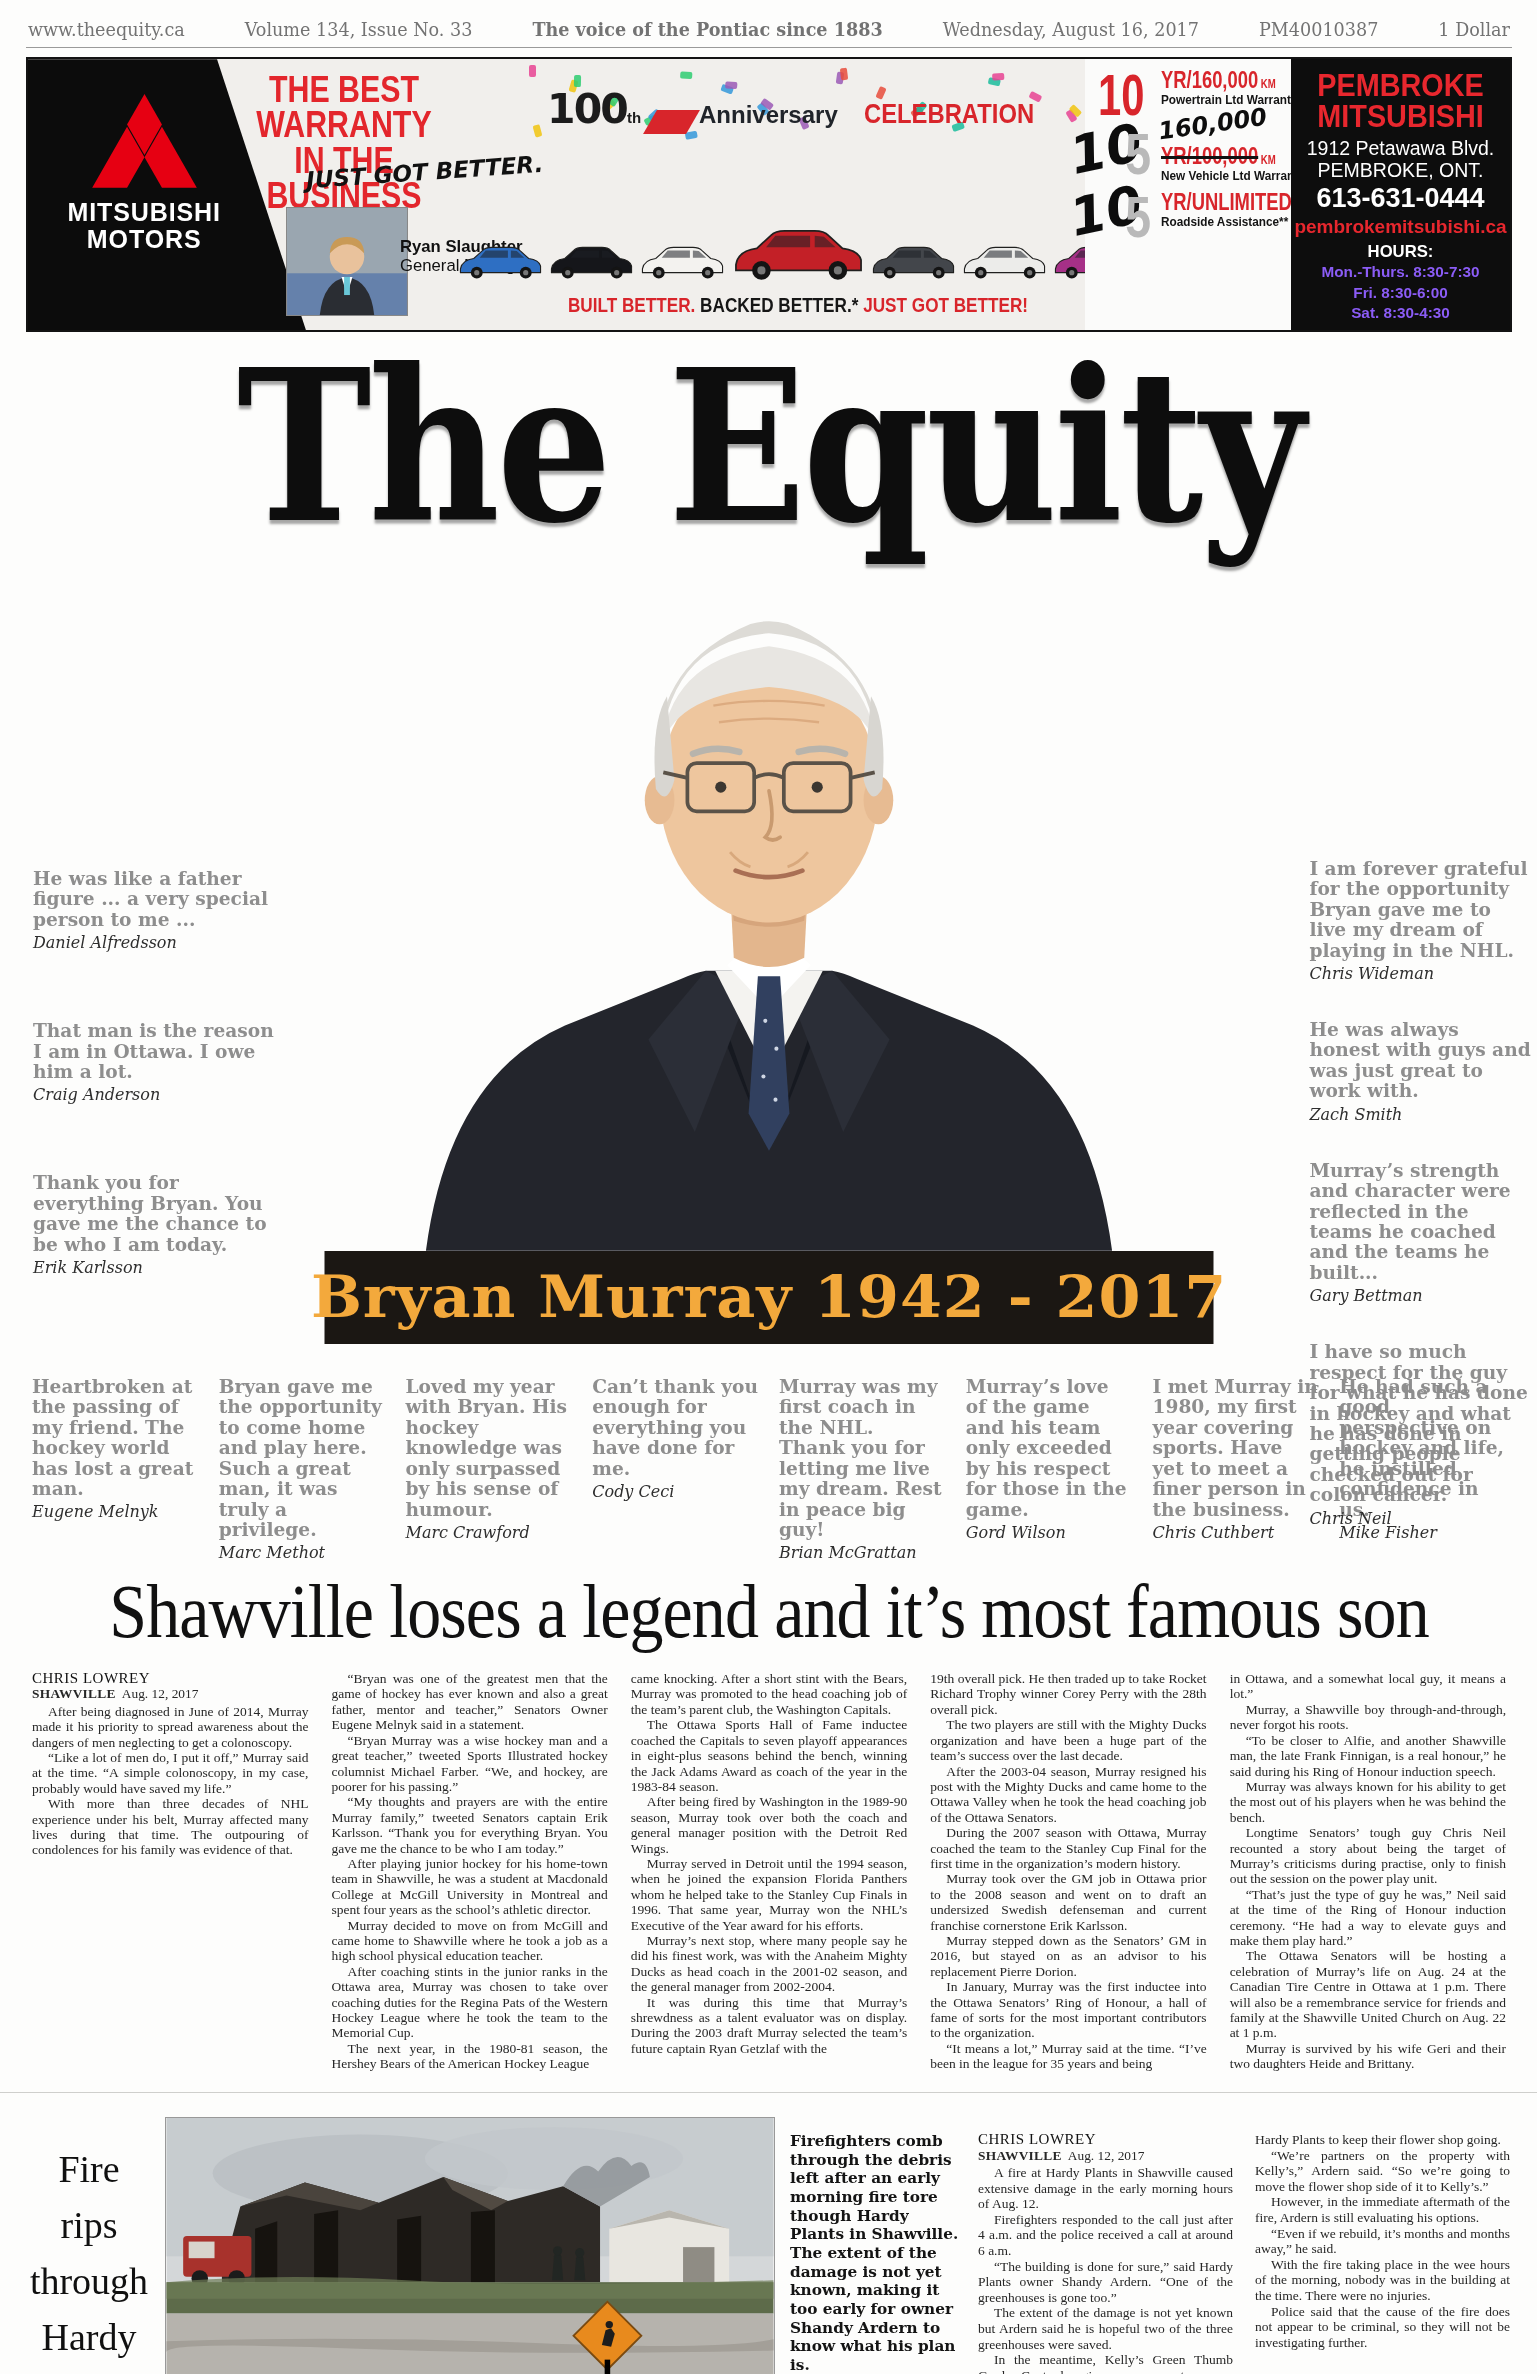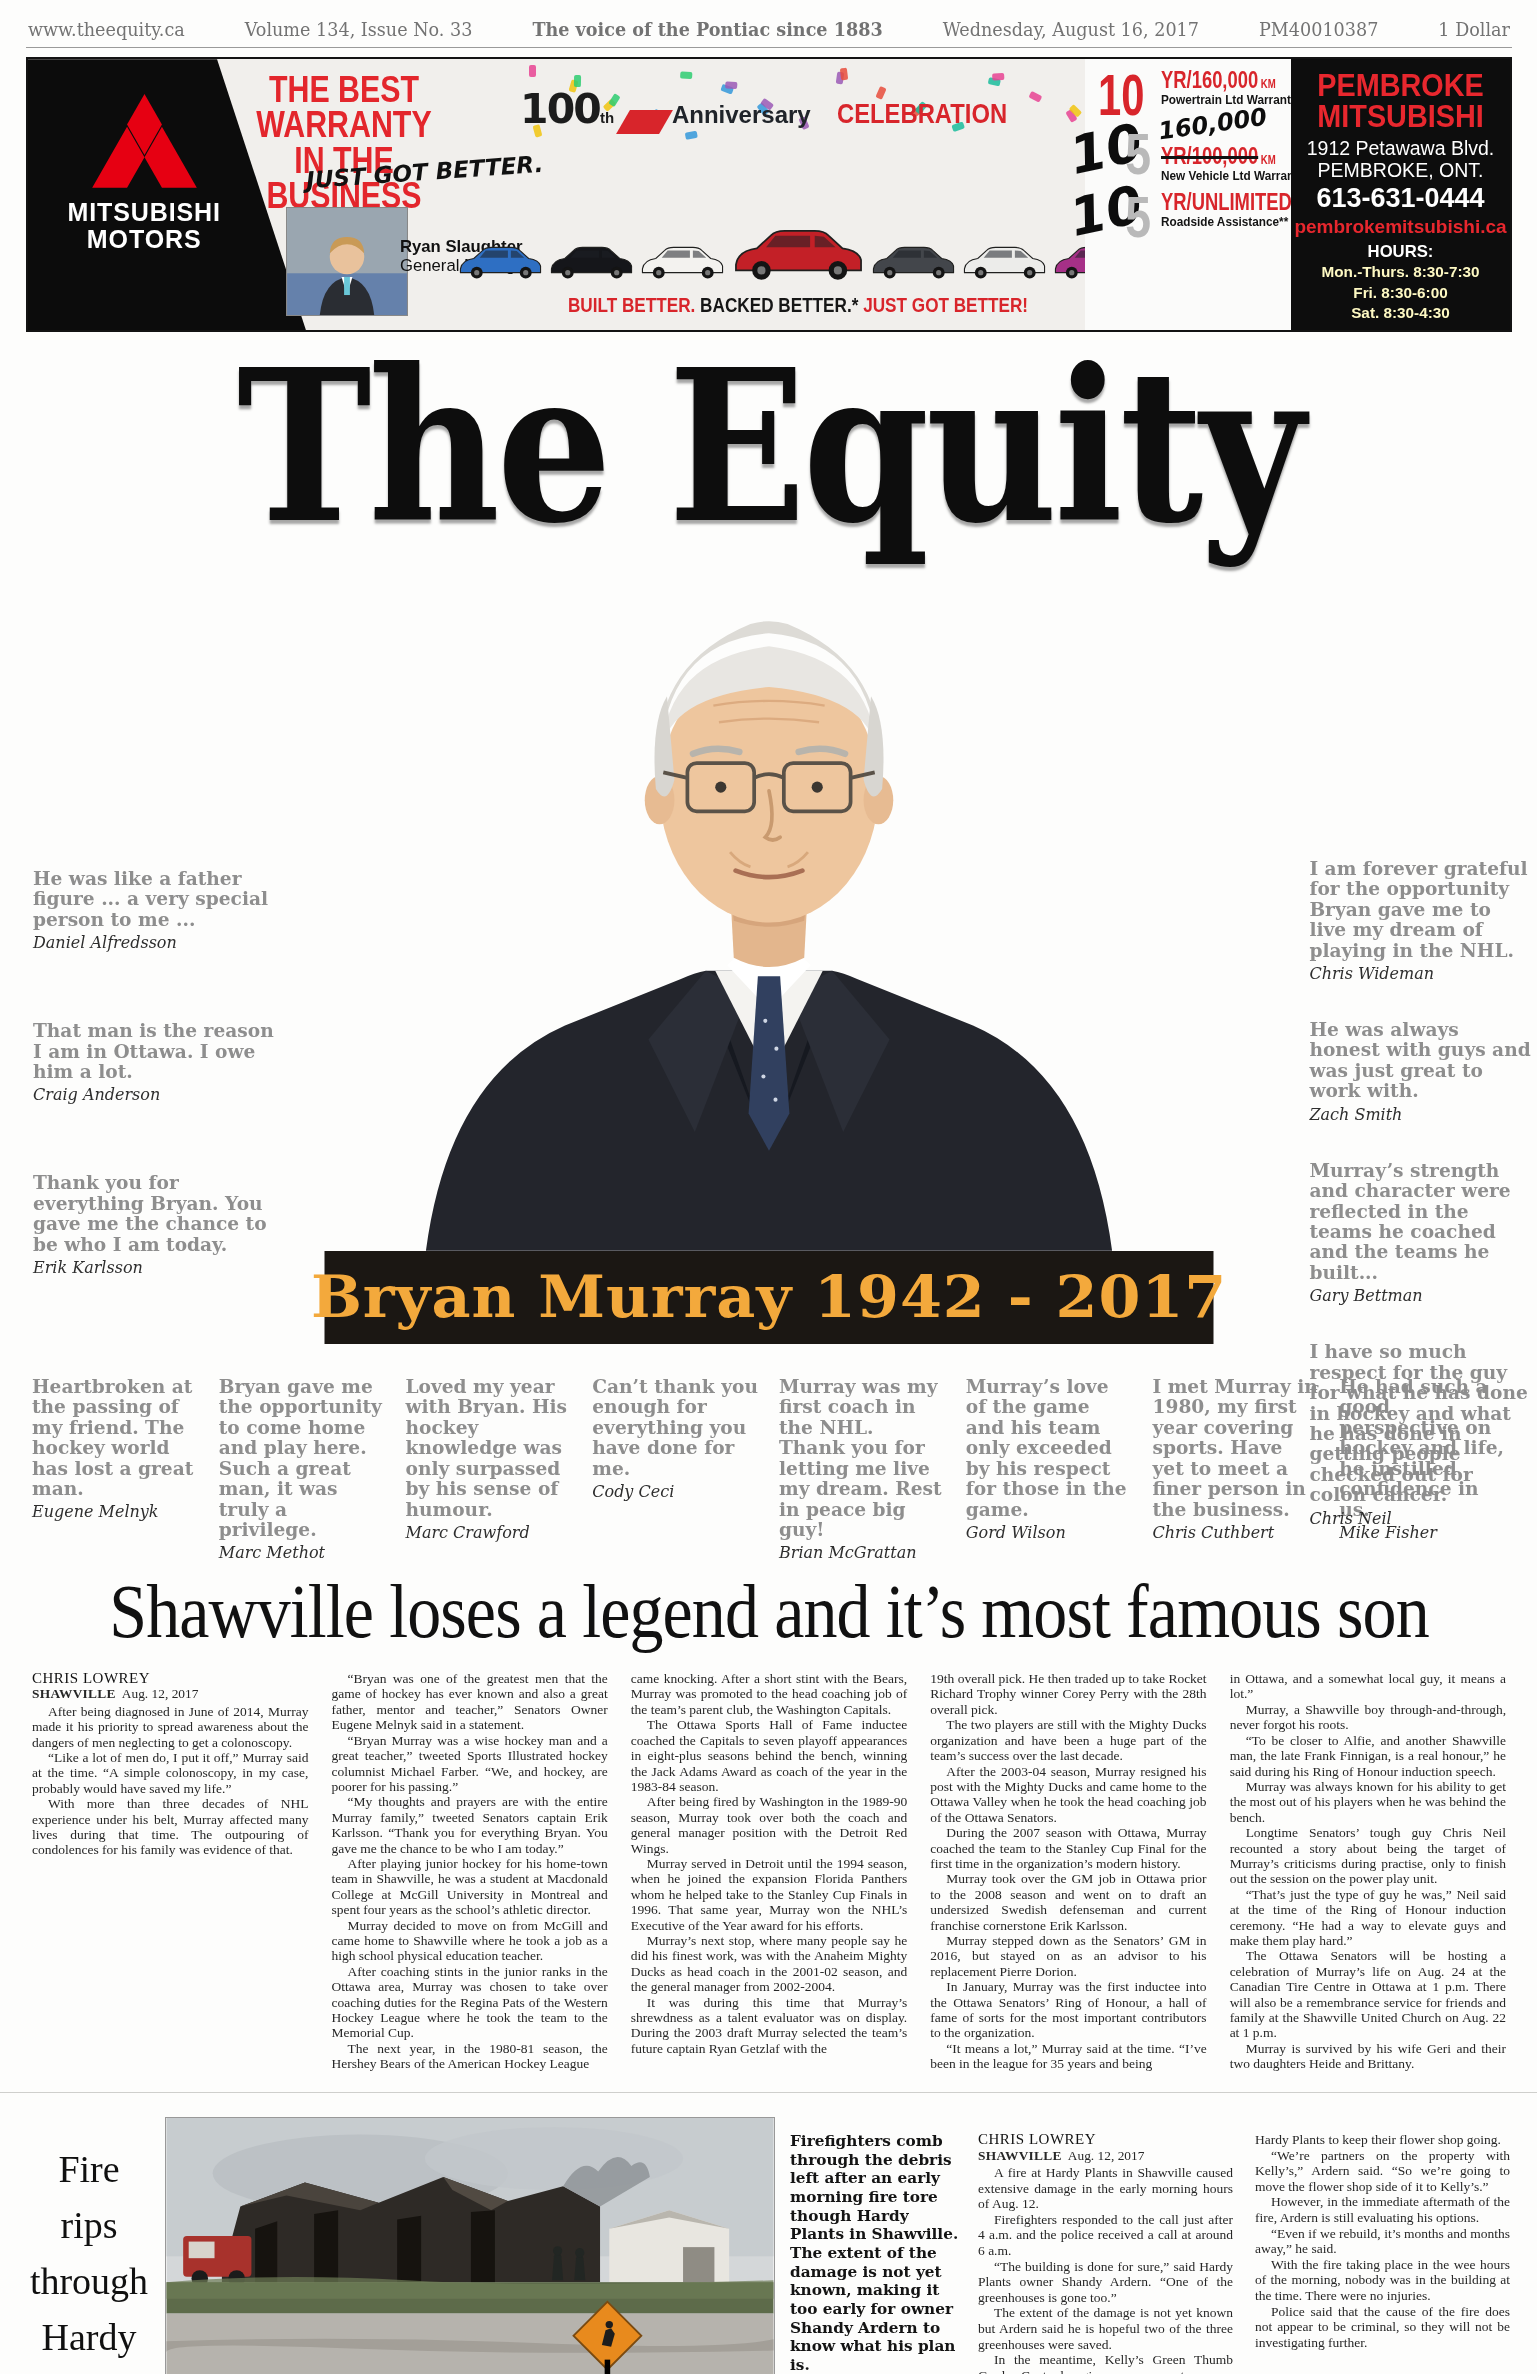--- a/index.html
+++ b/index.html
@@ -25,21 +25,21 @@
   .ad-headline { position:absolute; left:202px; top:13px; width:278px; text-align:center;
                  color:#e3262c; font-weight:bold; font-size:37px; line-height:.95; transform:scaleX(.82); transform-origin:left top; }
   .ad-script { position:absolute; left:278px; top:100px; font-family:"DejaVu Sans", sans-serif;
                font-style:italic; font-weight:bold; font-size:23px; color:#111; transform:rotate(-4deg); }
   .ad-mgr-photo { position:absolute; left:258px; top:148px; width:122px; height:109px;
                   background:linear-gradient(160deg,#b9c3cb 0%,#8d99a4 45%,#5d6772 100%); border:0.9px solid #888; }
   .ad-mgr-photo svg { width:100%; height:100%; }
   .ad-mgr-label { position:absolute; left:372px; top:178px; font-size:16.7px; line-height:1.15; color:#111; }
   .ad-mgr-label .nm { font-weight:bold; }
   .ad-mid { position:absolute; left:492px; right:434px; top:0; bottom:0; }
-  .anniv { margin-top:26px; font-size:0; white-space:nowrap; }
+  .anniv { text-align:center; margin-top:26px; font-size:0; white-space:nowrap; }
   .anniv .n100 { font-family:"DejaVu Sans", sans-serif; font-size:41px; font-weight:bold; color:#1c1c1c; letter-spacing:-1.9px; }
   .anniv .th { font-size:15px; font-weight:bold; color:#1c1c1c; vertical-align:baseline; }
   .anniv .slash { display:inline-block; width:43px; height:24px; background:#d8252b; transform:skewX(-30deg); margin:0 5.6px 1.9px 9.3px; vertical-align:middle; }
   .anniv .word { font-size:24px; font-weight:bold; color:#20242a; margin-right:11px; }
   .anniv .celeb { font-size:28px; font-weight:bold; color:#d8252b; transform:scaleX(.85); display:inline-block; vertical-align:baseline; }
   .cars { position:absolute; left:0; right:0; bottom:48px; display:flex; align-items:flex-end; justify-content:center; gap:1.9px; }
   .cars svg { display:block; }
   .ad-tag { position:absolute; left:0; right:0; bottom:13px; text-align:center; font-weight:bold; font-size:19.5px; transform:scaleX(.88); }
   .ad-tag .r { color:#d8252b; } .ad-tag .k { color:#161616; }
   .confetti span { position:absolute; width:6.5px; height:12px; border-radius:1.9px; opacity:.85; }
@@ -57,21 +57,21 @@
   .wcorr { position:absolute; top:-18.6px; left:3.7px; font-family:"DejaVu Sans", sans-serif; font-style:italic; font-weight:bold;
            font-size:24px; color:#0d0d0d; transform:rotate(-8deg); }
   .wline2 { color:#141414; font-weight:bold; font-size:13.4px; line-height:1.15; transform:scaleX(.88); transform-origin:left; white-space:nowrap; }
   .wrow2 .wtxt { position:relative; padding-top:16.7px; }
   .ad-dealer { position:absolute; right:0; top:0; bottom:0; width:219px; background:#0d0d0d; text-align:center; padding-top:11px; }
   .dl1 { color:#e8272e; font-weight:bold; font-size:32px; line-height:.95; transform:scaleX(.9); }
   .dl-addr { color:#fff; font-size:19.5px; line-height:1.15; margin-top:5.6px; }
   .dl-phone { color:#fff; font-weight:bold; font-size:27px; margin-top:1.9px; }
   .dl-site { color:#e8272e; font-weight:bold; font-size:19px; margin-top:1.9px; }
   .dl-hours-label { color:#fff; font-weight:bold; font-size:16.7px; margin-top:3.7px; }
-  .dl-hours div { color:#fef9c3; font-weight:bold; font-size:15.3px; line-height:1.35; }
+  .dl-hours div { color:#8b5cf6; font-weight:bold; font-size:15.3px; line-height:1.35; }
 
   
   .masthead { text-align:center; height:221px; margin-top:3.7px; overflow:visible; }
   .masthead span { display:inline-block; font-family:"DejaVu Serif", serif; font-weight:bold;
                    font-size:209px; line-height:221px; color:#0d0d0d; transform:scaleX(.865); transform-origin:center;
                    letter-spacing:-3.7px; text-shadow:0 3.7px 2.8px rgba(0,0,0,.35); }
 
   
   .murray { position:relative; height:805px; }
   .portrait { margin:0 auto; width:816px; height:694px; }

